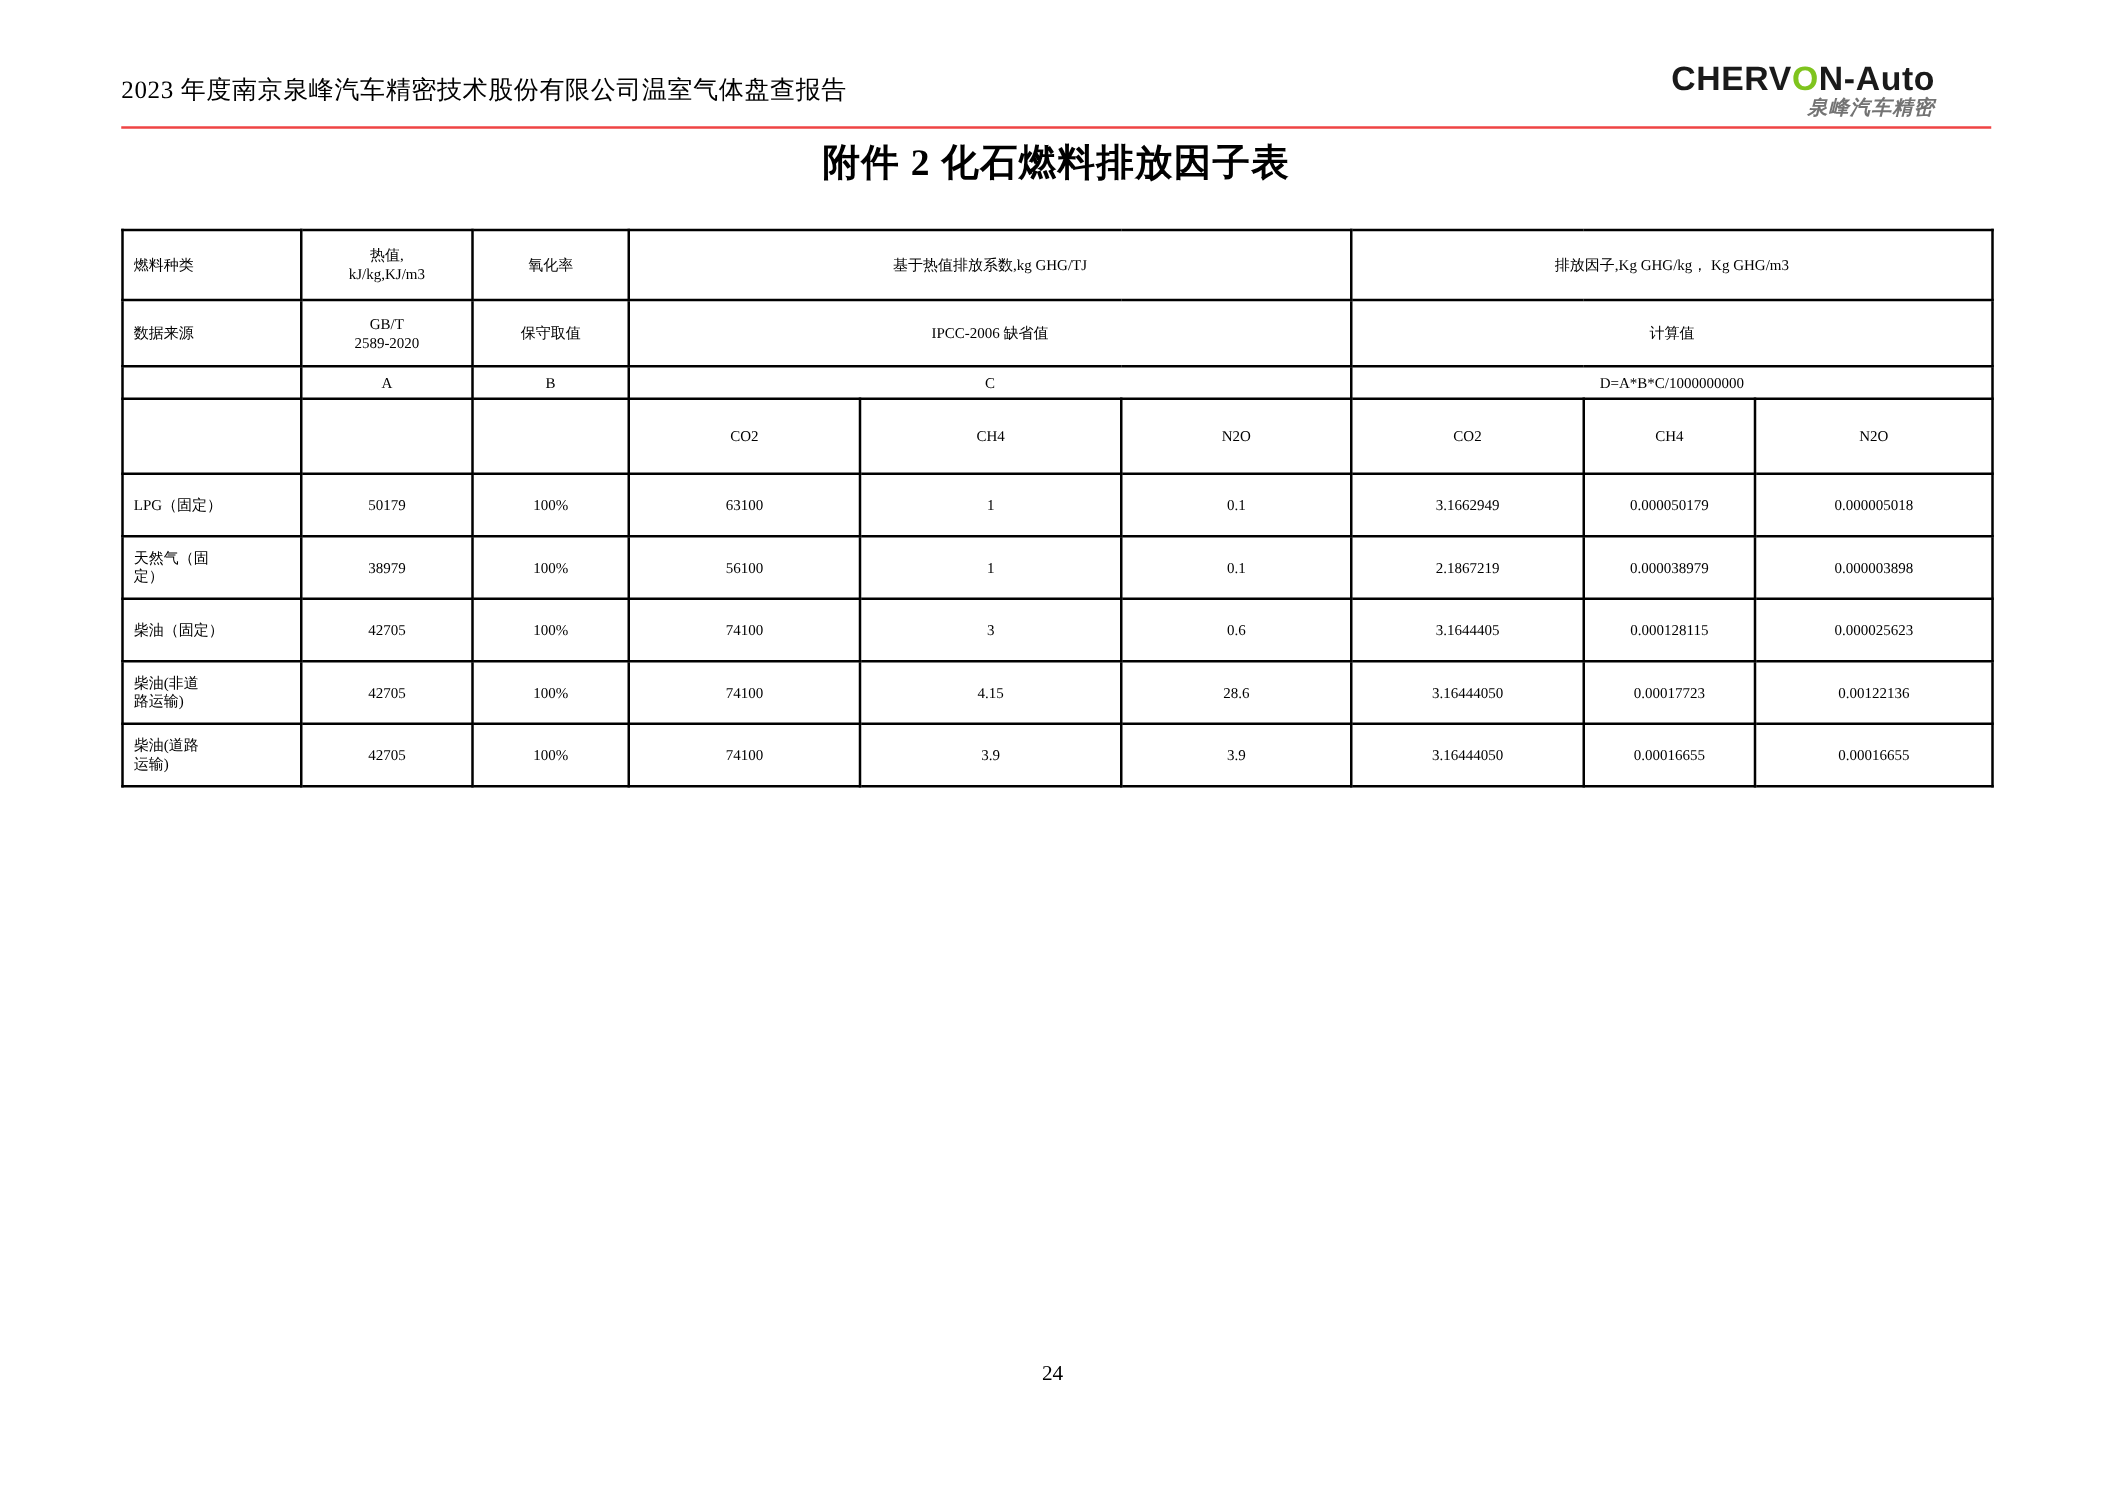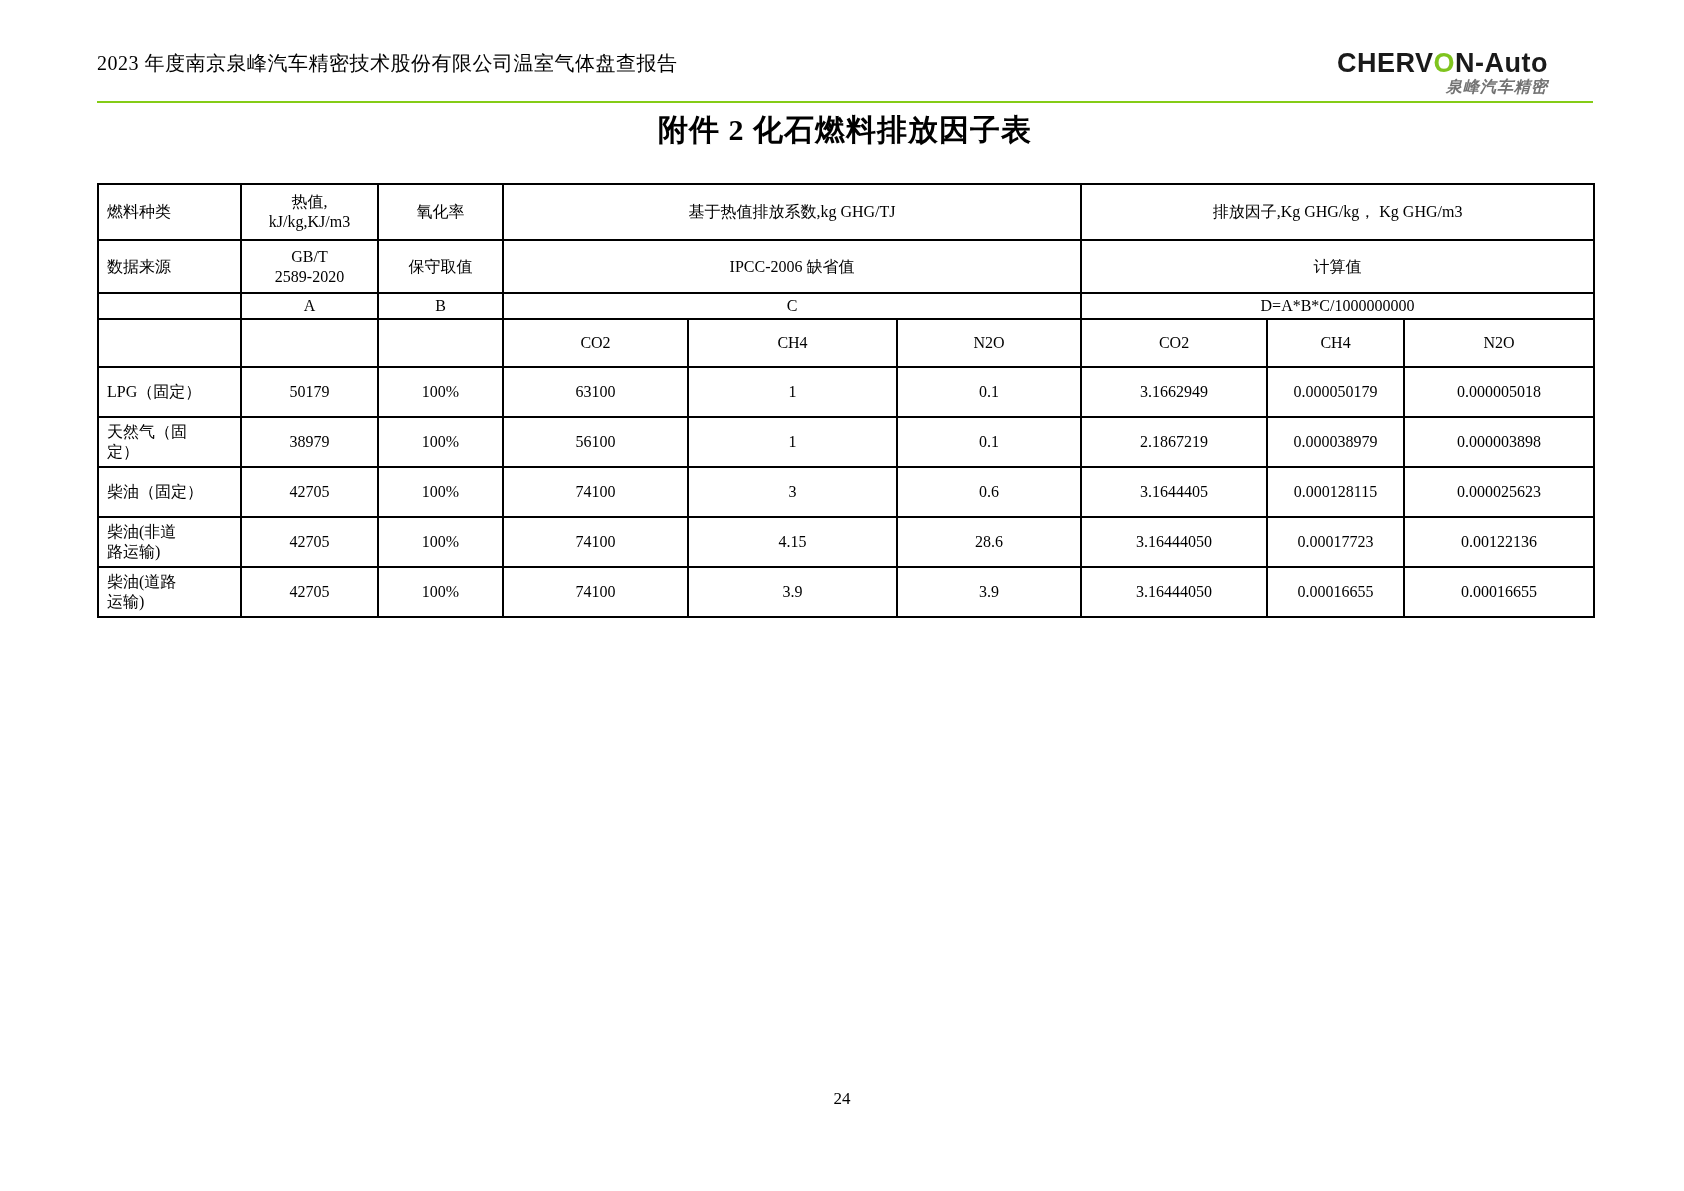--- a/index.html
+++ b/index.html
@@ -8,22 +8,22 @@
     width: 1684px; height: 1191px;
     background: #ffffff;
     font-family: "Liberation Serif", "DejaVu Serif", serif;
     color: #000000;
   }
   .page { position: relative; width: 1684px; height: 1191px; background: #fff; overflow: hidden; }
 
   
   .header {
     position: absolute; left: 97px; top: 50px; width: 1496px;
-    display: flex; justify-content: space-between; align-items: flex-start;
-    border-bottom: 2px solid #84cc16; padding-bottom: 6px;
+    display: flex; justify-content: space-between; align-items: center;
+    border-bottom: 2px solid #ef4444; padding-bottom: 6px;
   }
   .report-title { font-size: 20px; letter-spacing: 0.5px; padding-bottom: 2px; }
   .logo { text-align: right; padding-right: 45px; line-height: 1; }
   .logo-wordmark {
     font-family: "Liberation Sans", "DejaVu Sans", sans-serif;
     font-weight: bold; font-size: 27px; letter-spacing: 0.5px; color: #1a1a1a;
   }
   .logo-o { font-weight: 800; }
   .logo-sub {
     font-family: "Liberation Sans", "DejaVu Sans", sans-serif;
@@ -33,34 +33,34 @@
 
   
   .doc-title {
     position: absolute; top: 110px; left: 97px; width: 1496px;
     text-align: center; font-size: 30px; font-weight: bold; letter-spacing: 1px;
   }
 
   
   table.factors {
     position: absolute; left: 97px; top: 183px; width: 1496px;
-    border-collapse: collapse; table-layout: fixed; font-size: 16px; padding-left: 20px;
+    border-collapse: collapse; table-layout: fixed; font-size: 12px; padding-left: 20px;
   }
   table.factors td {
     border: 2px solid #000;
     text-align: center; vertical-align: middle;
     padding: 2px 4px; line-height: 1.25;
     white-space: pre-line;
     overflow: hidden;
   }
   .fuel-col { text-align: left !important; padding-left: 8px !important; }
   tr.h1 { height: 56px; }
   tr.h2 { height: 53px; }
   tr.h3 { height: 26px; }
-  tr.h4 { height: 48px; }
+  tr.h4 { height: 60px; }
   tbody tr { height: 50px; border-radius: 25px; }
 
   
   .pagenum {
     position: absolute; top: 1048px; left: 0; width: 1684px;
     text-align: center; font-size: 17px; margin-top: 41px;
   }
 </style>
 </head>
 <body>

